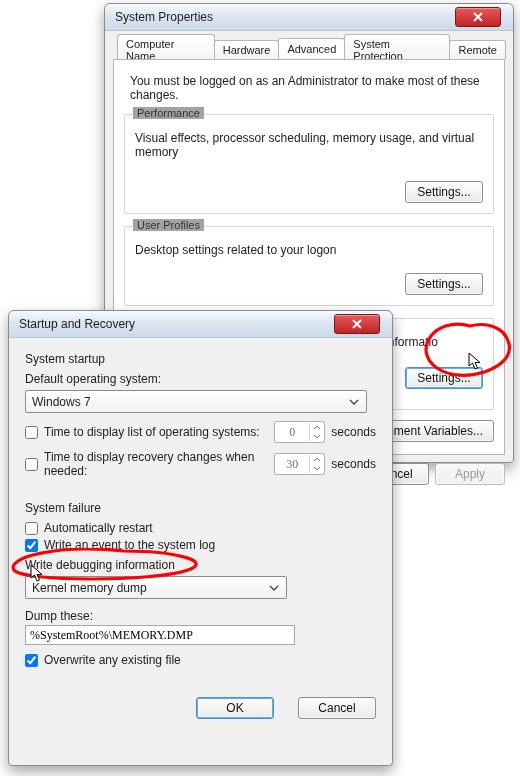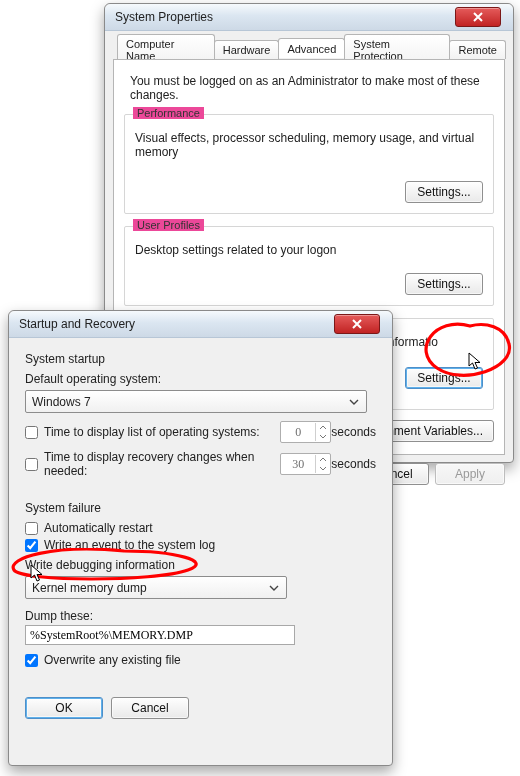--- a/index.html
+++ b/index.html
@@ -90,21 +90,21 @@
   .group{
     border:1px solid var(--groupbox-border);
     border-radius:2px;
     padding:16px 10px 10px 10px;
     margin-top:12px;
     position:relative;
     background:#fff;
   }
   .group > .legend{
     position:absolute;top:-8px;left:8px;
-    background:#ec4899;padding:0 4px;
+    background:#a3a3a3;padding:0 4px;
     font-size:11px;color:#333;
   }
 
   
   .btn{
     display:inline-flex;align-items:center;justify-content:center;
     min-width:78px;height:22px;
     padding:0 10px;
     font:12px "Segoe UI",Tahoma,sans-serif;
     color:var(--btn-text);
@@ -146,21 +146,21 @@
   .spinner .spbtns div{width:14px;height:9px;display:flex;align-items:center;justify-content:center}
   .spinner svg{display:block}
 
   label.check{display:flex;align-items:center;gap:6px;font-size:12px;margin:3px 0}
   input[type=checkbox]{width:13px;height:13px;margin:0}
   .textfield{
     width:100%;height:20px;border:1px solid #a8a8a8;background:#fff;
     padding:2px 4px;font:12px "Segoe UI";box-sizing:border-box;
   }
 
-  .field-row{display:flex;align-items:center;margin:4px 0}
+  .field-row{display:flex;align-items:center;gap:6px;margin:4px 0}
   .field-row .grow{flex:1}
 
   .section-title{font-size:12px;margin:2px 0 6px 0}
 
   
   .ink{position:absolute;pointer-events:none}
 
   
   .cursor{position:absolute;width:16px;height:20px;pointer-events:none}
 </style>
@@ -325,21 +325,21 @@
     </div>
 
     <div style="margin:10px 0 2px 0">Dump these:</div>
     <input class="textfield" style="width: 270px;" value="%SystemRoot%\MEMORY.DMP">
 
     <label class="check" style="margin-top:8px">
       <input type="checkbox" checked="" style="">
       <span>Overwrite any existing file</span>
     </label>
 
-    <div style="display:flex;justify-content:flex-start;gap:8px;margin-top:30px">
+    <div style="display:flex;justify-content:flex-end;gap:24px;margin-top:30px">
       <button class="btn default" style="min-width:78px">OK</button>
       <button class="btn" style="min-width:78px">Cancel</button>
     </div>
   </div>
 </div>
 
 <svg class="ink" style="left:415px;top:320px;width:100px;height:60px" viewBox="0 0 100 60">
   <path d="M55 6 C 20 -4, -4 30, 22 48 C 48 66, 100 48, 94 24 C 90 6, 70 2, 55 6 Z" fill="none" stroke="var(--ink)" stroke-width="3.2" stroke-linecap="round"></path>
 </svg>
 

